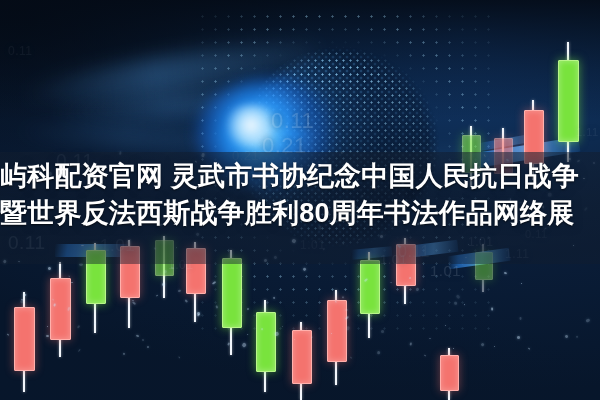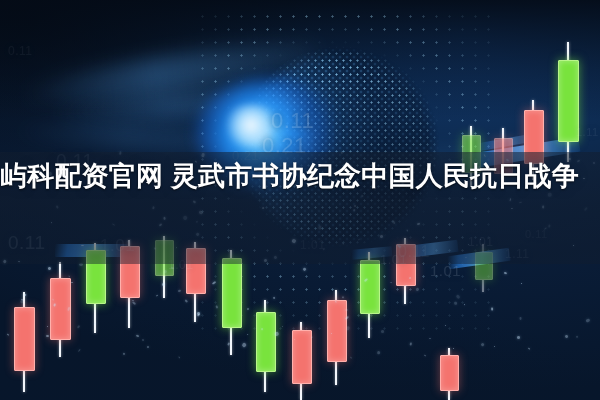--- a/index.html
+++ b/index.html
@@ -469,15 +469,16 @@
       <div class="num" style="left: 576px; top: 126px; font-size: 11px; opacity: 0.22;">1.11</div>
       <div class="num" style="left: 8px; top: 44px; font-size: 12px; opacity: 0.16;">0.11</div>
       <div class="num" style="left: 168px; top: 258px; font-size: 12px; opacity: 0.22;">1.01</div>
       <div class="num" style="left: 232px; top: 148px; font-size: 13px; opacity: 0.3;">0.21</div>
     </div>
 
   <div class="text-band"></div>
 
   <div class="headline">
     <span class="line">屿科配资官网 灵武市书协纪念中国人民抗日战争</span>
+    <span class="line">暨世界反法西斯战争胜利80周年书法作品网络展</span>
   </div>
 
 </div>
 
 </body></html>

